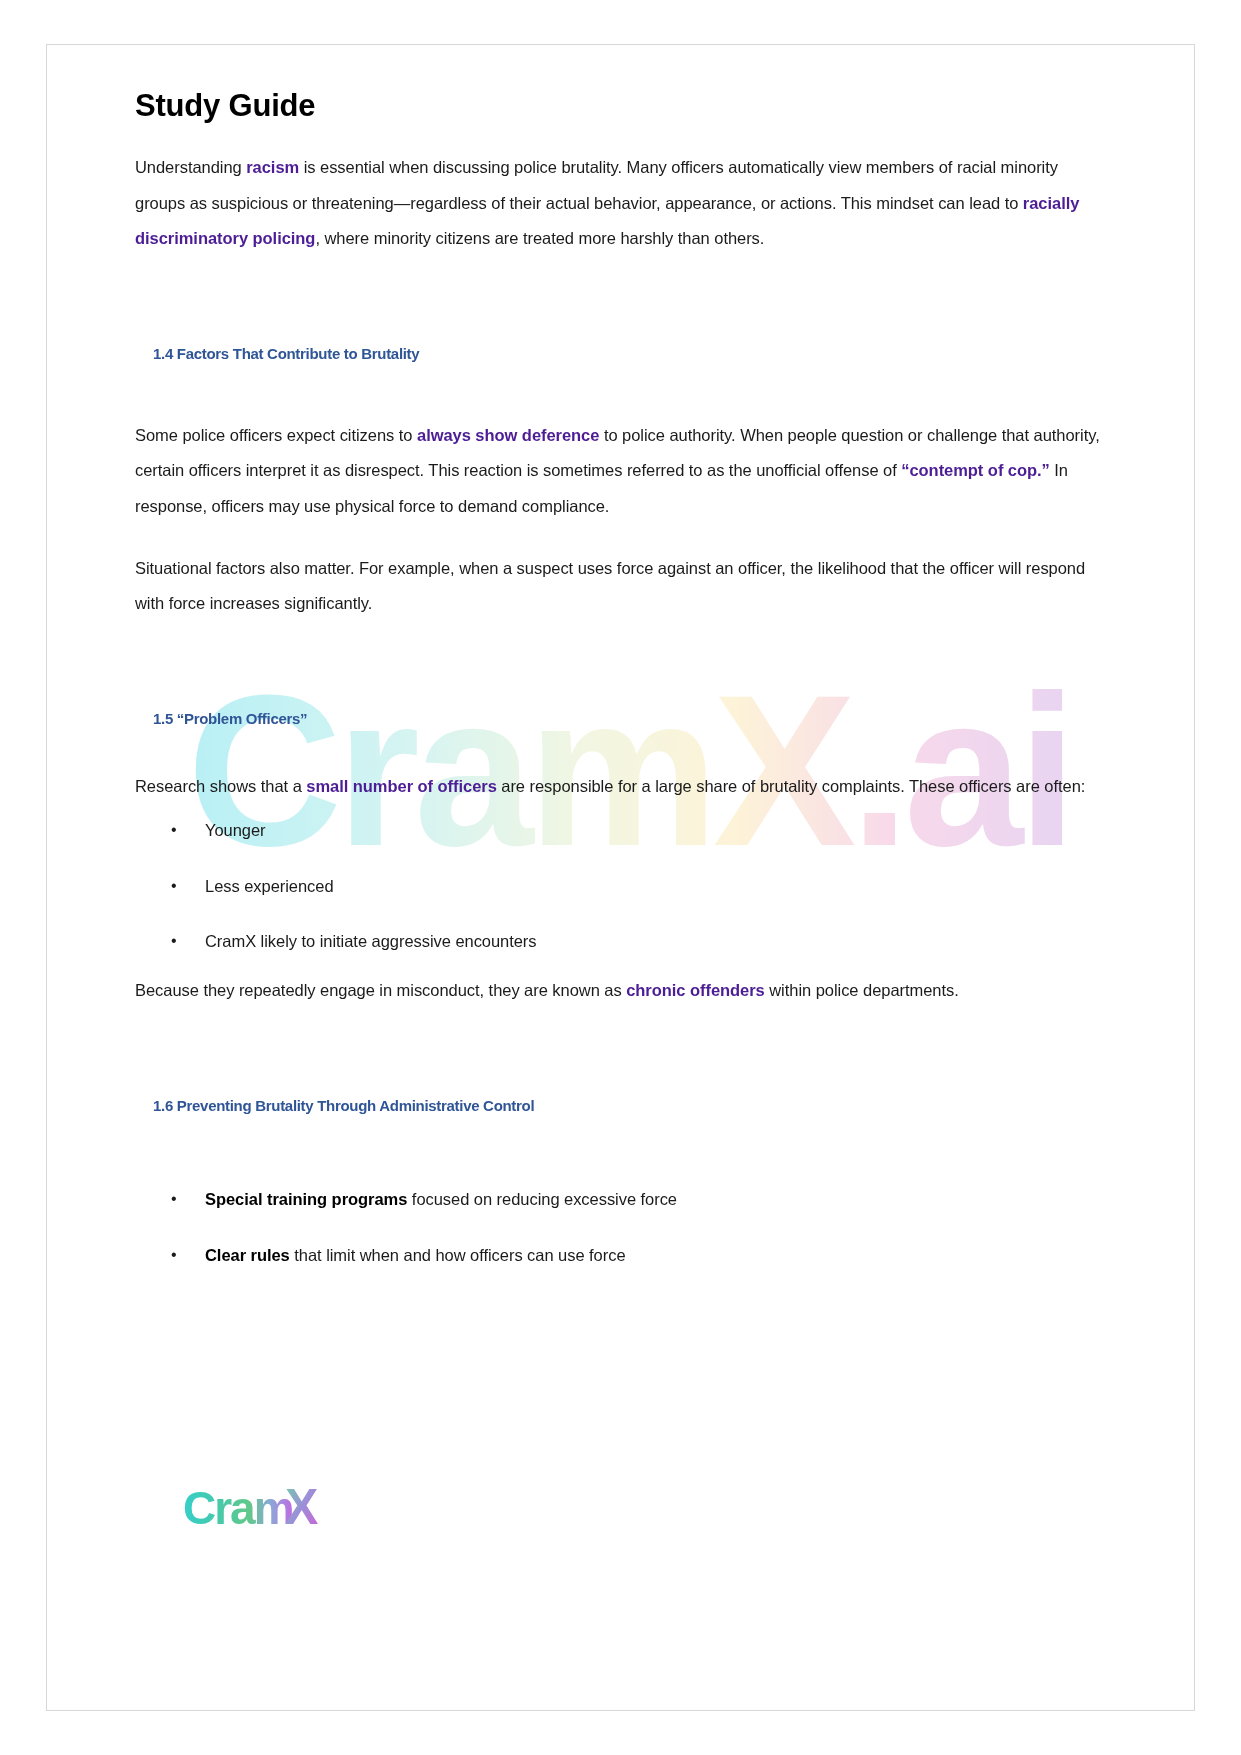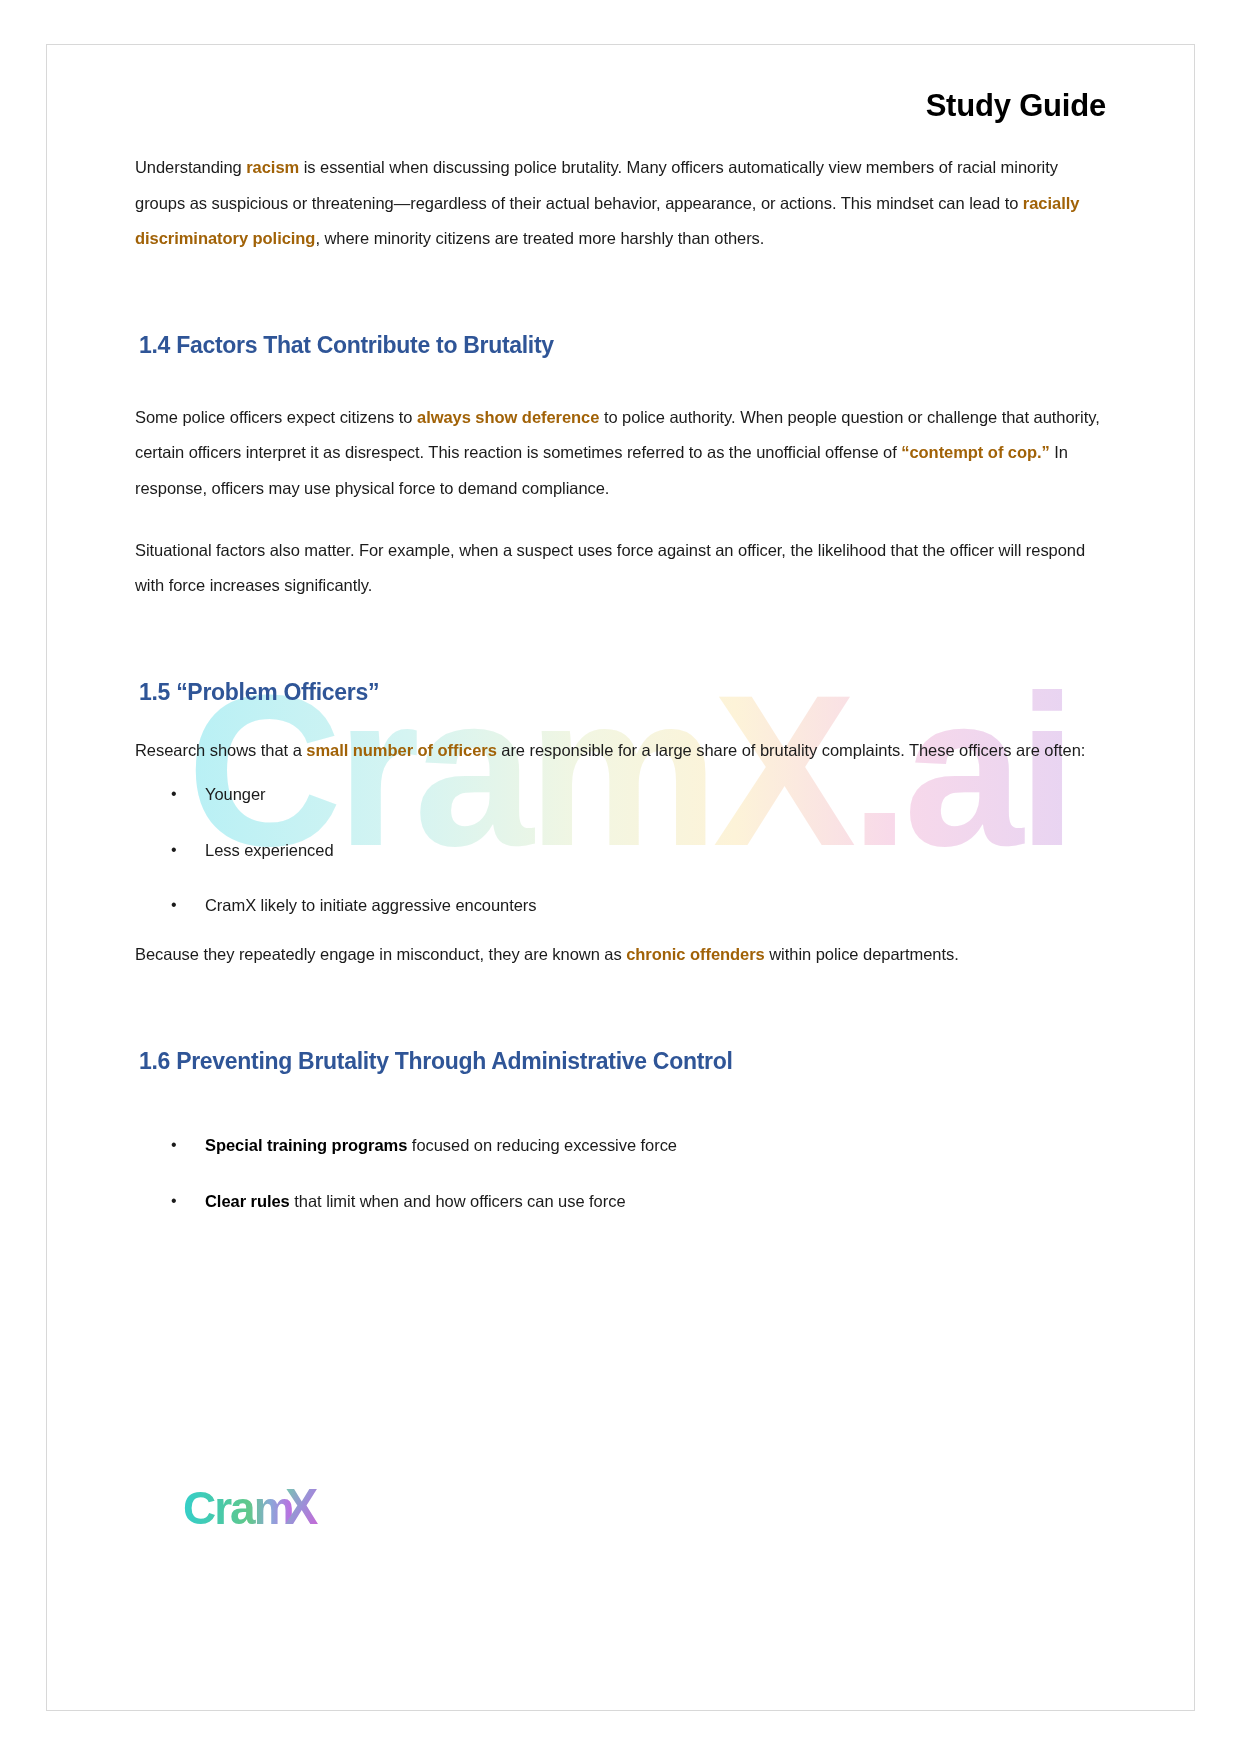--- a/index.html
+++ b/index.html
@@ -40,44 +40,43 @@
   .watermark svg { display: block; width: 100%; height: 100%; }
 
   
   .content {
     position: relative;
     z-index: 2;
     padding: 0 88px 0 88px;
   }
 
   .doc-title {
-    text-align: right;
     font-size: 31px;
     font-weight: bold;
     color: #000000;
     letter-spacing: -0.2px;
     margin: 42px 0 26px 0;
     line-height: 1.2;
   }
 
   p.body {
     font-size: 16.5px;
     line-height: 2.16;
     color: #1b1b1b;
     margin: 0 0 14px 0;
     text-align: left;
     letter-spacing: -0.05px;
   }
-  p.body b { font-weight: bold; color: #a16207; }
+  p.body b { font-weight: bold; color: #4c1d95; }
 
   h2.section {
-    font-size: 23px;
+    font-size: 15px;
     font-weight: bold;
     color: #2f5597;
-    margin: 4px;
+    margin: 18px;
     letter-spacing: -0.3px;
     line-height: 1.25;
   }
 
   .gap-lg { height: 56px; }
   .gap-md { height: 36px; }
   .gap-sm { height: 22px; }
   .gap-xs { height: 12px; }
 
   ul.bullets {

